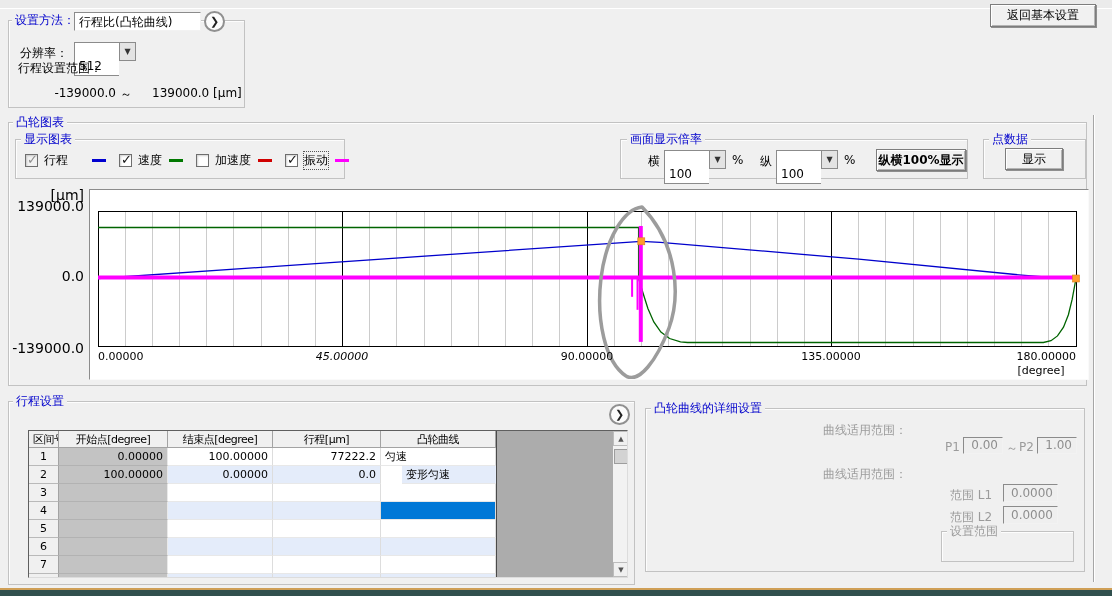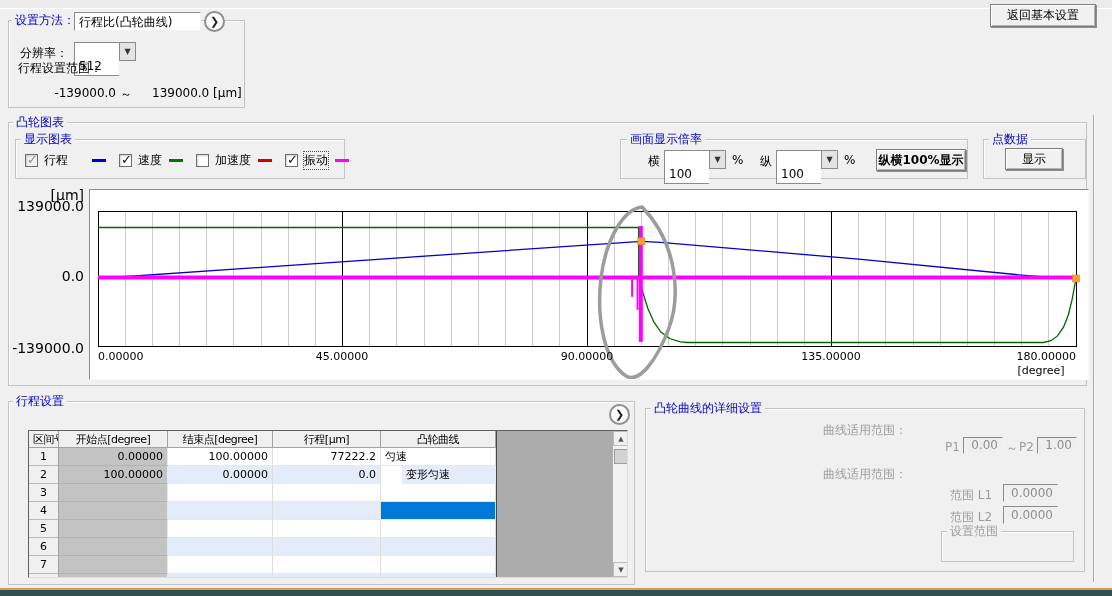--- a/index.html
+++ b/index.html
@@ -185,21 +185,21 @@
         <polyline points="8.0,88.5 551.3,51.3 570.4,52.3 768.7,69.2 931.7,85.1 964.3,87.6 986.0,88.5" fill="none" stroke="#0000cc" stroke-width="1.3"></polyline>
         <line x1="8" y1="87.5" x2="986" y2="87.5" stroke="#ff00ff" stroke-width="4"></line>
         <line x1="542.0966666666666" y1="88.5" x2="542.0966666666666" y2="106.81654676258992" stroke="#ff00ff" stroke-width="2"></line>
         <line x1="547.53" y1="88.5" x2="547.53" y2="119.83093525179856" stroke="#ff00ff" stroke-width="2"></line>
         <line x1="550.7900000000001" y1="35.960431654676256" x2="550.7900000000001" y2="151.88489208633092" stroke="#ff00ff" stroke-width="4"></line>
         <rect x="547.8" y="47.8" width="7" height="7" fill="#ff9c2e" stroke="#d9821e" stroke-width="0.6"></rect>
         <rect x="982.5" y="85.0" width="7" height="7" fill="#ff9c2e" stroke="#d9821e" stroke-width="0.6"></rect>
         <path d="M 552,17 C 534,19 516,48 511,88 C 506,130 515,172 536,186 C 549,194 567,170 579,138 C 590,108 589,55 552,17 Z" fill="none" stroke="#9c9c9c" stroke-width="3.5" stroke-linejoin="round"></path>
       </svg>
     <div class="xtick" style="left:8px;">0.00000</div>
-    <div class="xtick" style="left:224px; width:56px; text-align:center;">45.00000</div>
+    <div class="xtick" style="left:224px; width:56px; text-align:center;font-style:italic;">45.00000</div>
     <div class="xtick" style="left:469px; width:56px; text-align:center;">90.00000</div>
     <div class="xtick" style="left:709px; width:64px; text-align:center;">135.00000</div>
     <div class="xtick" style="left:916px; width:70px; text-align:right;">180.00000</div>
     <div class="xtick" style="left:916px; top:174px; width:70px; text-align:center;">[degree]</div>
   </div>
 
   <div class="groupbox" style="left:8px; top:401px; width:627px; height:184px;"></div>
   <div class="grouplabel" style="left:13px; top:394px;">行程设置</div>
   <div class="roundbtn" style="left:609px; top:404px;">❯</div>
 

